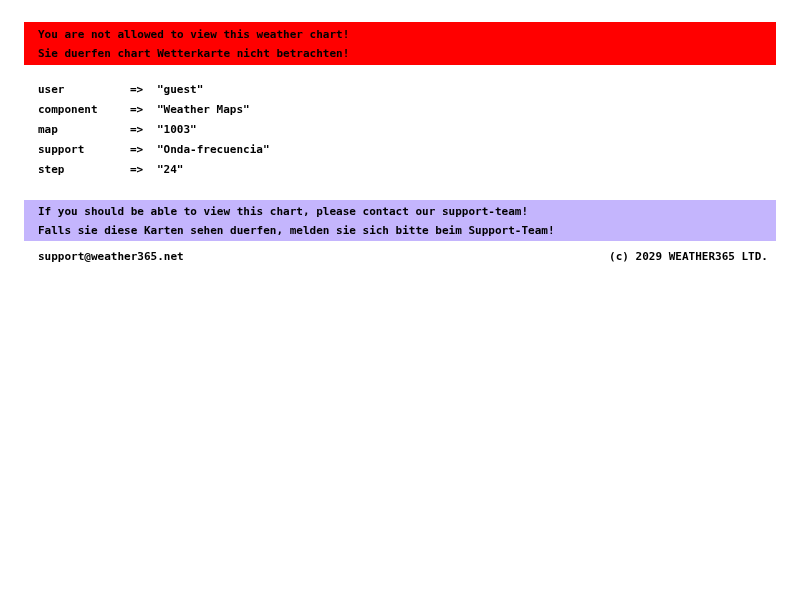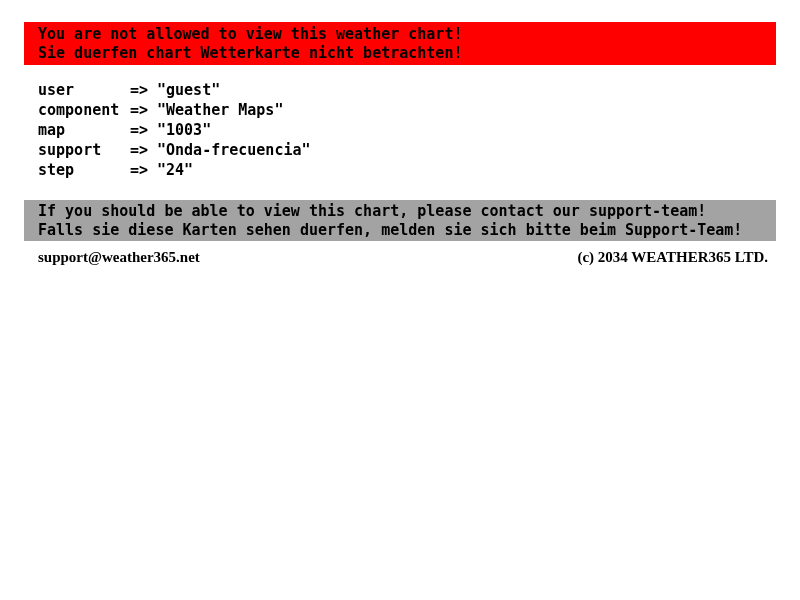--- a/index.html
+++ b/index.html
@@ -7,21 +7,21 @@
     padding: 0;
     background: #ffffff;
   }
   .page {
     position: relative;
     width: 800px;
     height: 512px;
     background: #ffffff;
     font-family: "DejaVu Sans Mono", "Liberation Mono", monospace;
     font-weight: bold;
-    font-size: 15px;
+    font-size: 11px;
     color: #000000;
   }
   .banner {
     position: absolute;
     left: 24px;
     width: 752px;
     display: flex;
     flex-direction: column;
     justify-content: center;
     padding-left: 14px;
@@ -50,21 +50,20 @@
   }
   .footer {
     position: absolute;
     left: 38px;
     top: 247px;
     width: 730px;
     display: flex;
     justify-content: space-between;
     line-height: 20px;
     white-space: pre;
-    font-family: Liberation Serif, serif;
   }
 </style>
 </head>
 <body>
 
 <div class="page">
 
   <div class="banner banner-error" style="background: rgb(255, 0, 0);">
     <div>You are not allowed to view this weather chart!</div>
     <div>Sie duerfen chart Wetterkarte nicht betrachten!</div>
@@ -91,23 +90,23 @@
       <span>=&gt;</span>
       <span>"Onda-frecuencia"</span>
     </div>
     <div class="detail-row">
       <span>step</span>
       <span>=&gt;</span>
       <span>"24"</span>
     </div>
   </div>
 
-  <div class="banner banner-info" style="background: #a3a3a3;">
+  <div class="banner banner-info" style="background: #c4b5fd;">
     <div>If you should be able to view this chart, please contact our support-team!</div>
     <div>Falls sie diese Karten sehen duerfen, melden sie sich bitte beim Support-Team!</div>
   </div>
 
   <div class="footer">
     <span>support@weather365.net</span>
-    <span>(c) 2034 WEATHER365 LTD.</span>
+    <span>(c) 2029 WEATHER365 LTD.</span>
   </div>
 
 </div>
 
 </body></html>

